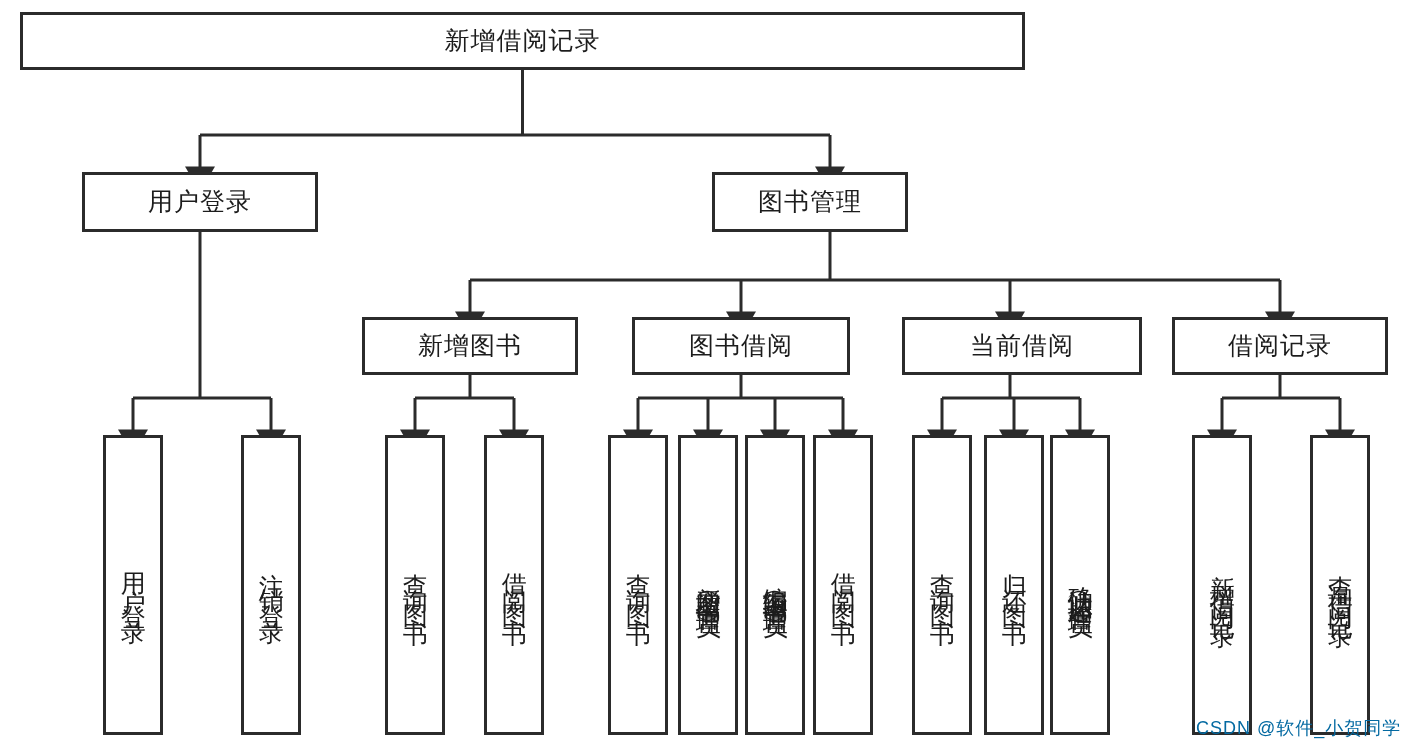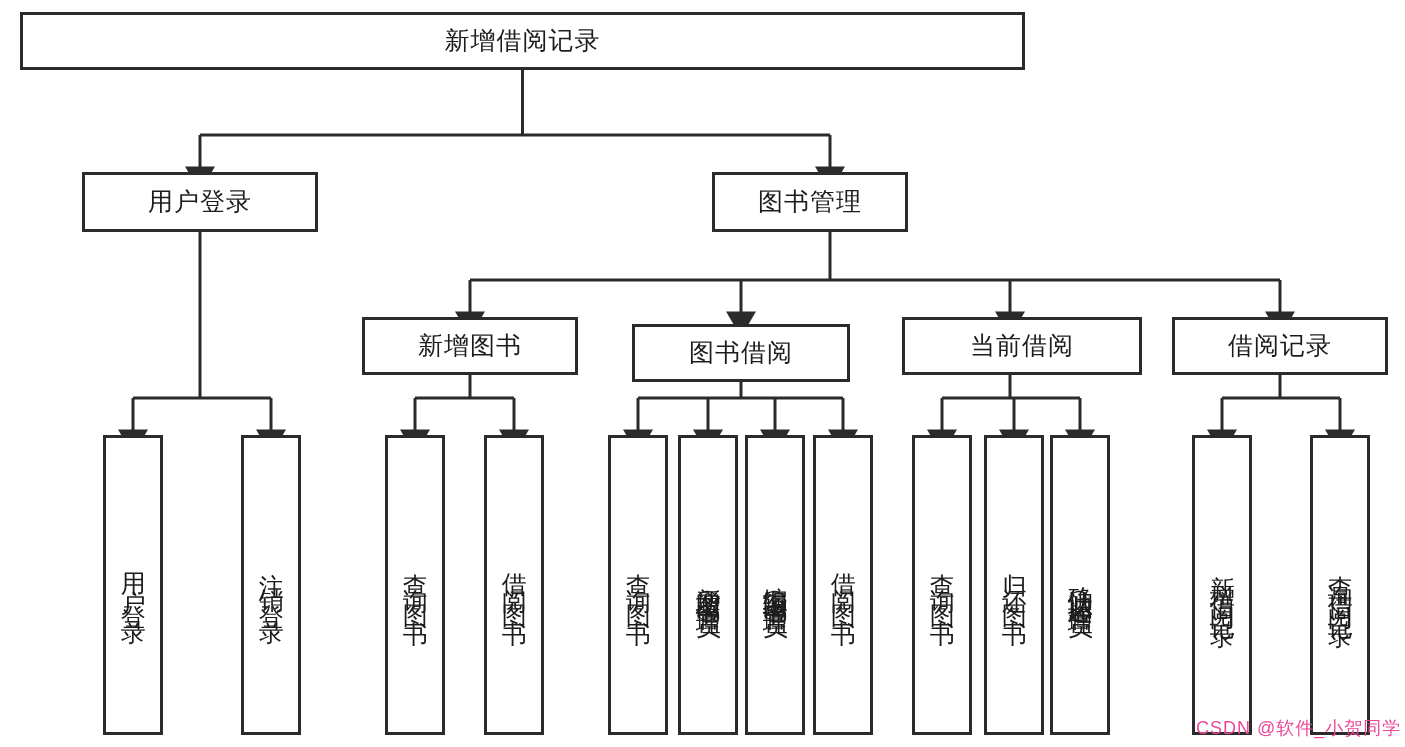--- a/index.html
+++ b/index.html
@@ -9,21 +9,21 @@
   svg.links{position:absolute;left:0;top:0;width:1405px;height:747px;}
   .node{position:absolute;box-sizing:border-box;background:#ffffff;
         border:3px solid #2b2b2b;display:flex;align-items:center;
         justify-content:center;color:#1c1c1c;}
   .node .lbl{display:block;text-align:center;line-height:1.18;}
   .node.horiz .lbl{font-size:25px;letter-spacing:1px;white-space:nowrap;}
   .node.vert{padding:6px 0;}
   .node.vert .lbl{writing-mode:vertical-rl;text-orientation:upright;
                   font-size:25px;letter-spacing:5px;white-space:nowrap;
                   max-height:100%;}
-  .watermark{position:absolute;color:#ec4899;font-size:18px;
+  .watermark{position:absolute;color:#0369a1;font-size:18px;
              letter-spacing:1px;white-space:nowrap;pointer-events:none;}
 </style>
 </head>
 <body>
 
 <div id="stage">
   <svg class="links" viewBox="0 0 1405 747" preserveAspectRatio="none">
     <defs>
       <marker id="arrow" markerWidth="9" markerHeight="10" refX="1.2" refY="5" orient="auto" markerUnits="strokeWidth">
         <path d="M0,0 L0,10 L8.5,5 z" fill="#2b2b2b"></path>
@@ -71,21 +71,21 @@
       </div>
       <div class="node horiz" style="left: 82px; top: 172px; width: 236px; height: 60px;">
         <span class="lbl">用户登录</span>
       </div>
       <div class="node horiz" style="left: 712px; top: 172px; width: 196px; height: 60px;">
         <span class="lbl">图书管理</span>
       </div>
       <div class="node horiz" style="left: 362px; top: 317px; width: 216px; height: 58px;">
         <span class="lbl">新增图书</span>
       </div>
-      <div class="node horiz" style="left: 632px; top: 324px; width: 218px; height: 58px;">
+      <div class="node horiz" style="left: 632px; top: 317px; width: 218px; height: 58px;">
         <span class="lbl">图书借阅</span>
       </div>
       <div class="node horiz" style="left: 902px; top: 317px; width: 240px; height: 58px;">
         <span class="lbl">当前借阅</span>
       </div>
       <div class="node horiz" style="left: 1172px; top: 317px; width: 216px; height: 58px;">
         <span class="lbl">借阅记录</span>
       </div>
       <div class="node vert" style="left: 103px; top: 435px; width: 60px; height: 300px;">
         <span class="lbl" style="font-size: 25px; letter-spacing: 16px;">用户登录</span>

